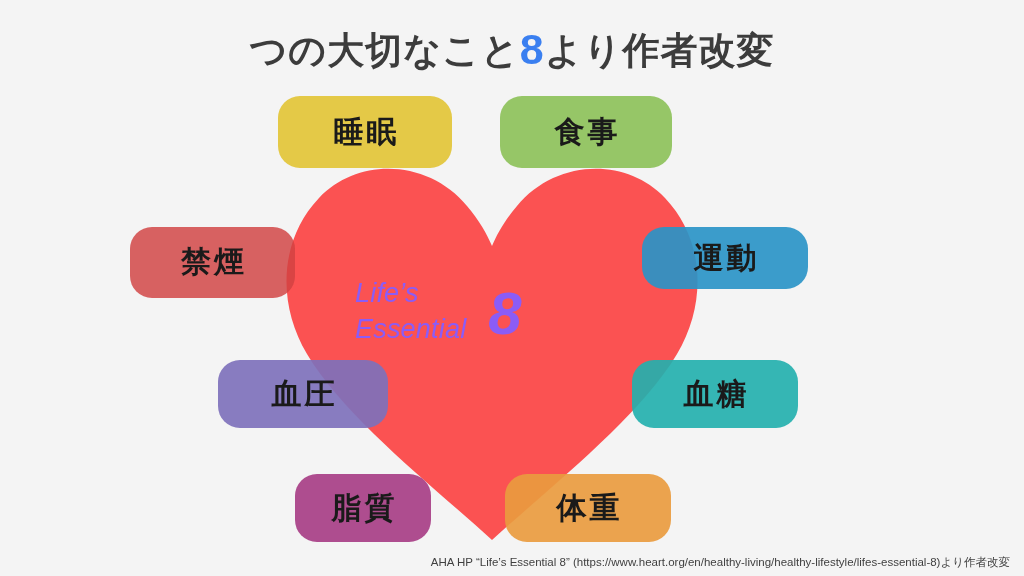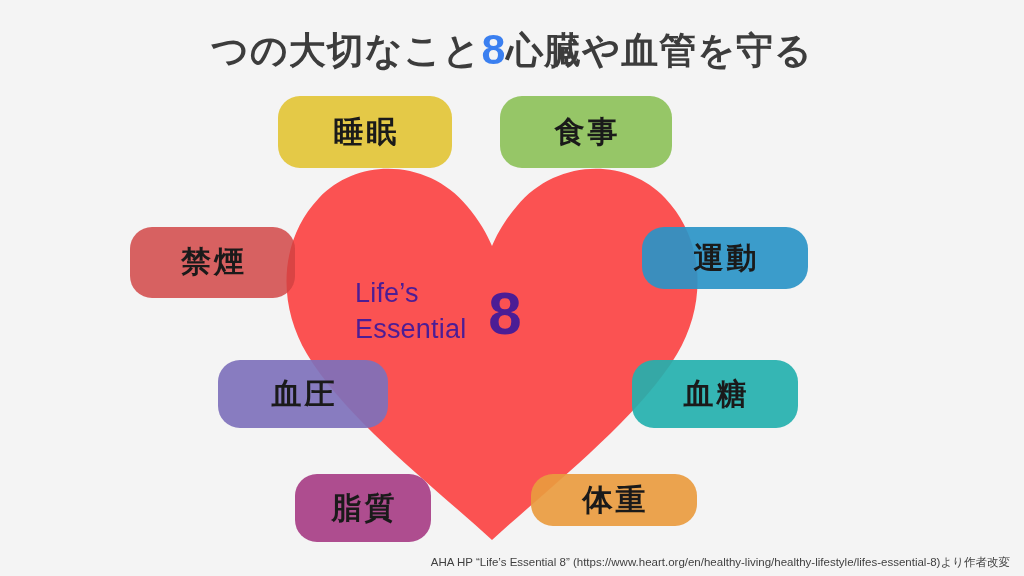--- a/index.html
+++ b/index.html
@@ -58,22 +58,23 @@
   }
 
   
   #heart-text {
     position: absolute;
     left: 355px;
     top: 276px;
     z-index: 3;
     display: flex;
     align-items: center;
-    color: #4c1d95;
+    color: #8b5cf6;
     pointer-events: none;
+    font-style: italic;
   }
   #heart-text .le-lines {
     display: flex;
     flex-direction: column;
     font-size: 27px;
     line-height: 1.32;
     letter-spacing: 0.2px;
     font-weight: 400;
   }
   #heart-text .le-eight {
@@ -104,41 +105,41 @@
   }
 
   
   #pill-sleep    { left: 278px; top: 96px;  width: 174px; height: 72px; background: rgba(226,196,55,0.92); text-align: center; }
   #pill-diet     { left: 500px; top: 96px;  width: 172px; height: 72px; background: rgba(141,193,90,0.92); }
   #pill-nosmoke  { left: 130px; top: 227px; width: 165px; height: 71px; background: rgba(209,65,65,0.82); }
   #pill-exercise { left: 642px; top: 227px; width: 166px; height: 62px; background: rgba(42,148,199,0.92); }
   #pill-bp       { left: 178px; top: 360px; width: 170px; height: 68px; background: rgba(126,113,187,0.92); margin-left: 40px; }
   #pill-glucose  { left: 620px; top: 360px; width: 166px; height: 68px; background: rgba(36,176,174,0.92); margin-left: 12px; }
   #pill-lipid    { left: 295px; top: 474px; width: 136px; height: 68px; background: rgba(167,62,134,0.92); }
-  #pill-weight   { left: 531px; top: 474px; width: 166px; height: 52px; background: rgba(233,155,63,0.92); }
+  #pill-weight   { left: 505px; top: 474px; width: 166px; height: 68px; background: rgba(233,155,63,0.92); }
 
   
   #footer {
     position: absolute;
     right: 14px;
     bottom: 6px;
     font-size: 11.5px;
     color: #3F3F3F;
     white-space: nowrap;
     letter-spacing: 0px;
     z-index: 4;
   }
 </style>
 </head>
 <body>
 
 <div id="slide">
 
   <div id="title">
-    <span>つの大切なこと</span><span class="num">8</span><span>心臓や血管を守る</span>
+    <span>つの大切なこと</span><span class="num">8</span><span>より作者改変</span>
   </div>
 
   <div id="heart-wrap">
     <svg viewBox="0 0 418 372" preserveAspectRatio="none" aria-hidden="true">
       <path d="M209 372
                C 150 318, 62 250, 24 186
                C -6 136, -4 72, 36 30
                C 76 -12, 146 -8, 184 38
                C 196 52, 204 66, 209 78
                C 214 66, 222 52, 234 38

